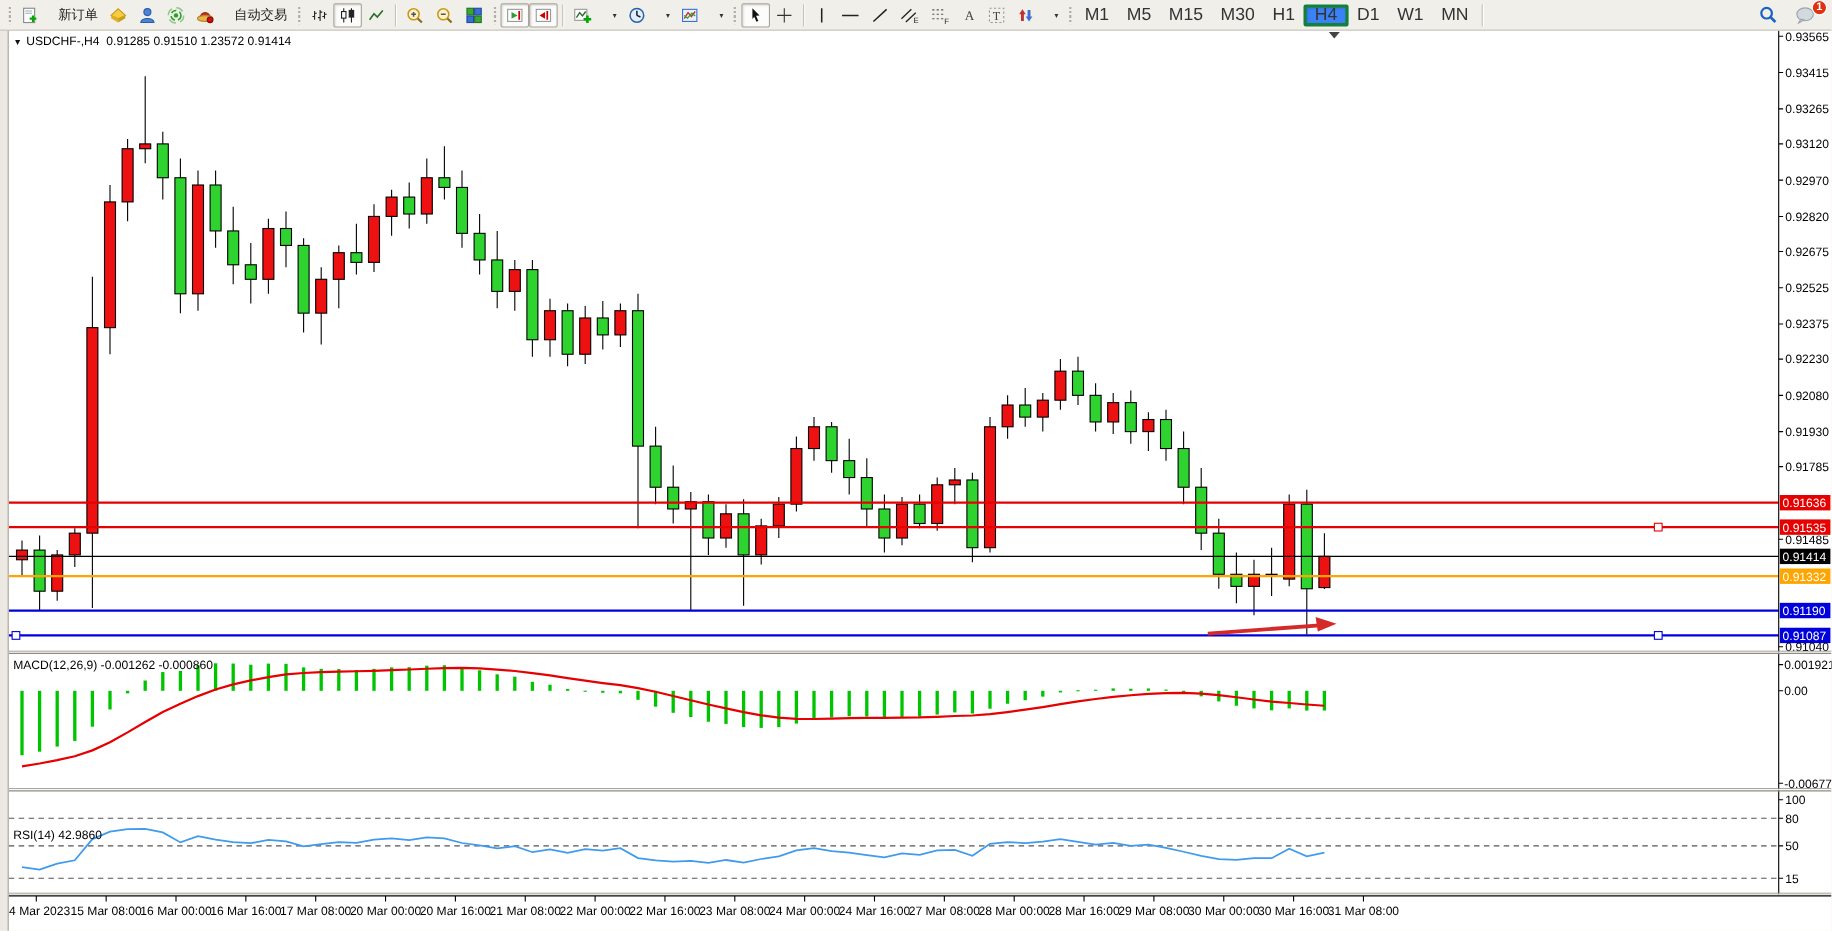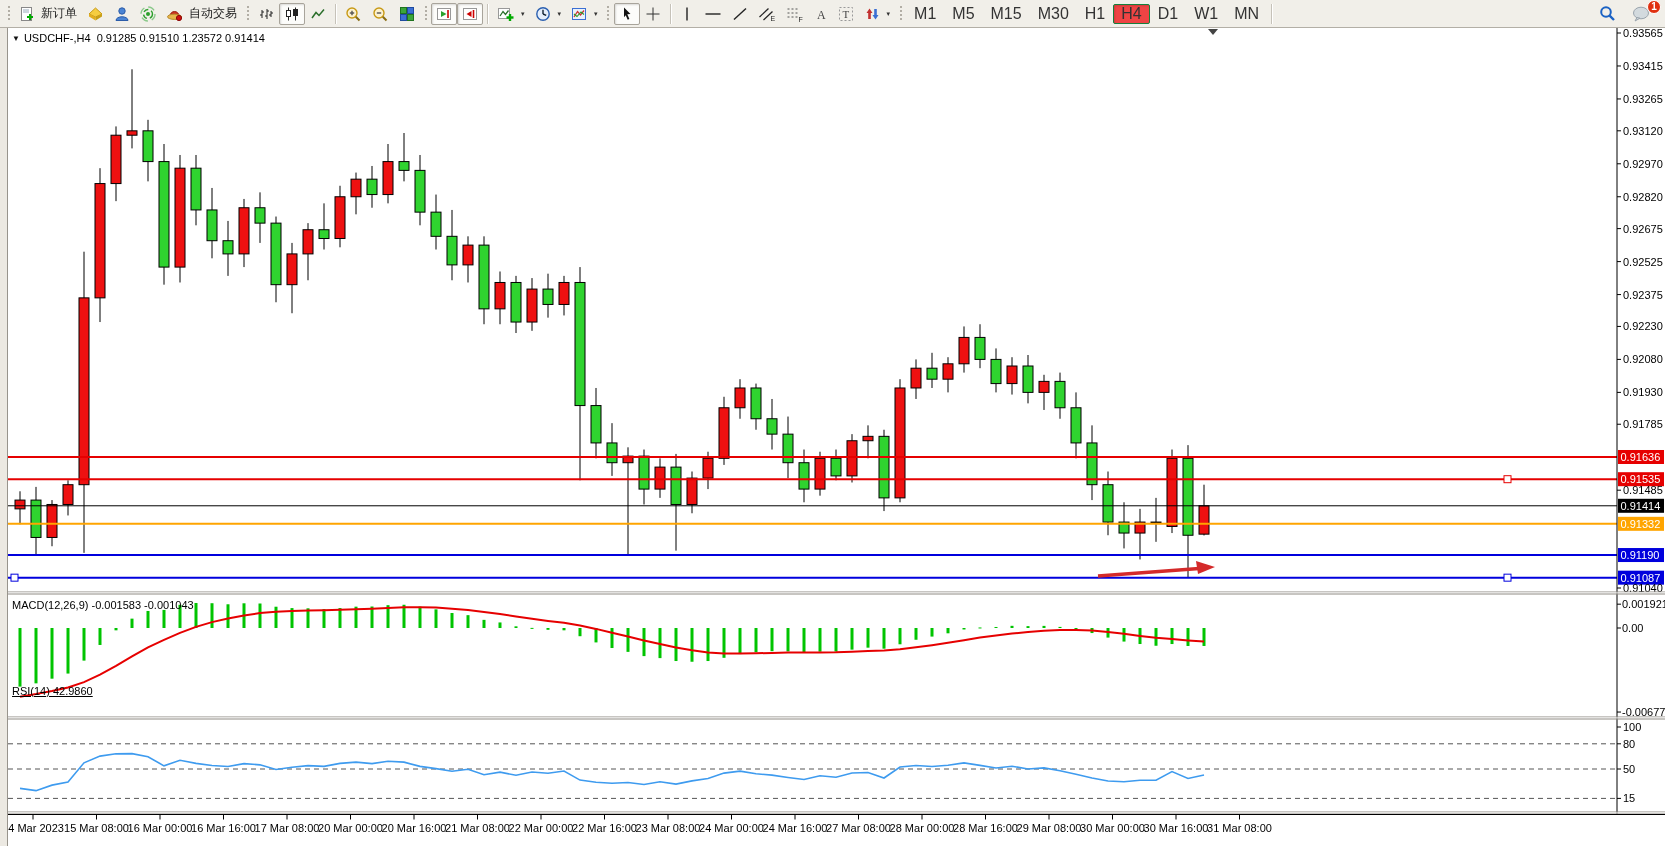--- a/index.html
+++ b/index.html
@@ -2,48 +2,48 @@
 <html><head>
 <meta charset="utf-8">
 <style>
   * { box-sizing: border-box; }
   html,body { margin:0; padding:0; width:1665px; height:846px; overflow:hidden;
     font-family:"Liberation Sans", sans-serif; background:#ece9e2; }
   
   .toolbar { height:28px; background:#f1efe9; border-bottom:1px solid #b3afa6;
     display:flex; align-items:center; padding:0 3px; }
   .tbtn { height:22px; min-width:24px; display:flex; align-items:center; justify-content:center;
-    gap:6px; padding:0 4px; border:1px solid transparent; border-radius:2px;
+    gap:18px; padding:0 4px; border:1px solid transparent; border-radius:2px;
     font-size:12px; color:#222; cursor:default; flex:0 0 auto; }
   .tbtn.pressed { background:#fcfcfa; border:1px solid #a8a49b; box-shadow:inset 1px 1px 2px rgba(0,0,0,.14); }
   .tbtn svg { display:block; }
   .tsep { width:1px; height:20px; background:#c6c2b9; box-shadow:1px 0 0 #ffffff; margin:0 4px; flex:0 0 auto; }
   .tgrip { width:5px; height:18px; margin:0 3px; flex:0 0 auto;
     background-image:repeating-linear-gradient(to bottom,#b2aea5 0 2px,rgba(0,0,0,0) 2px 4px);
     background-size:2px 16px; background-repeat:no-repeat; background-position:center; }
   .caret { font-size:7px; color:#333; margin-left:1px; }
   .tf-btn { height:20px; padding:0 7px; font-size:16px; color:#333; display:flex; align-items:center;
     border:1px solid transparent; border-radius:2px; flex:0 0 auto; }
-  .tf-btn.pressed { background:#ef4444; border:1px solid #15803d; box-shadow:inset 1px 1px 2px rgba(0,0,0,.14);text-align:center; }
+  .tf-btn.pressed { background:#3b82f6; border:3px solid #15803d; box-shadow:inset 1px 1px 2px rgba(0,0,0,.14);text-align:center; }
   .toolbar-right { margin-left:auto; display:flex; align-items:center; gap:6px; padding-right:6px; }
   .chat-wrap { position:relative; }
   .badge { position:absolute; top:-4px; right:-6px; min-width:14px; height:14px; border-radius:8px;
     background:#e03010; color:#fff; font-size:10px; font-weight:bold; display:flex;
     align-items:center; justify-content:center; padding:0 3px; border:1px solid #fff; }
   
   .workspace { position:absolute; top:28px; left:0; width:1665px; height:818px; background:#fff; }
   .left-gutter { position:absolute; left:0; top:0; width:8px; height:818px; background:#ece9e2;
     border-right:1px solid #98948c; }
   .chart-window { position:absolute; left:8px; top:0; width:1657px; height:818px; background:#fff; }
   .chart-window svg { position:absolute; left:0; top:0; }
   .panel-title { position:absolute; font-size:11px; color:#000; z-index:3; white-space:pre; }
   #chart-title { left:4px; top:4px; display:flex; align-items:center; gap:4px; }
   #chart-title .sym-caret { font-size:8px; color:#111; }
   #macd-title { left:4px; top:571px; }
-  #rsi-title  { left:4px; top:657px;text-decoration:underline; }
+  #rsi-title  { left:4px; top:726px; }
 </style>
 </head>
 <body>
 
 <div class="toolbar">
   <div class="tgrip"></div>
 
   <div class="tbtn">
     <span>
         <svg width="16" height="16">
@@ -704,16 +704,16 @@
         </g>
         <g>
           <line x1="1098" y1="576" x2="1206" y2="568" stroke="#d42a2a" stroke-width="3.5"></line>
           <polygon points="1215,567 1196,561 1198,574" fill="#d42a2a"></polygon>
         </g>
       </svg>
     <div class="panel-title" id="chart-title">
       <span class="sym-caret">▼</span>
       <span>USDCHF-,H4  0.91285 0.91510 1.23572 0.91414</span>
     </div>
-    <div class="panel-title" id="macd-title">MACD(12,26,9) -0.001583 -0.001043</div>
+    <div class="panel-title" id="macd-title">MACD(12,26,9) -0.001262 -0.000860</div>
     <div class="panel-title" id="rsi-title">RSI(14) 42.9860</div>
   </div>
 </div>
 
 </body></html>

